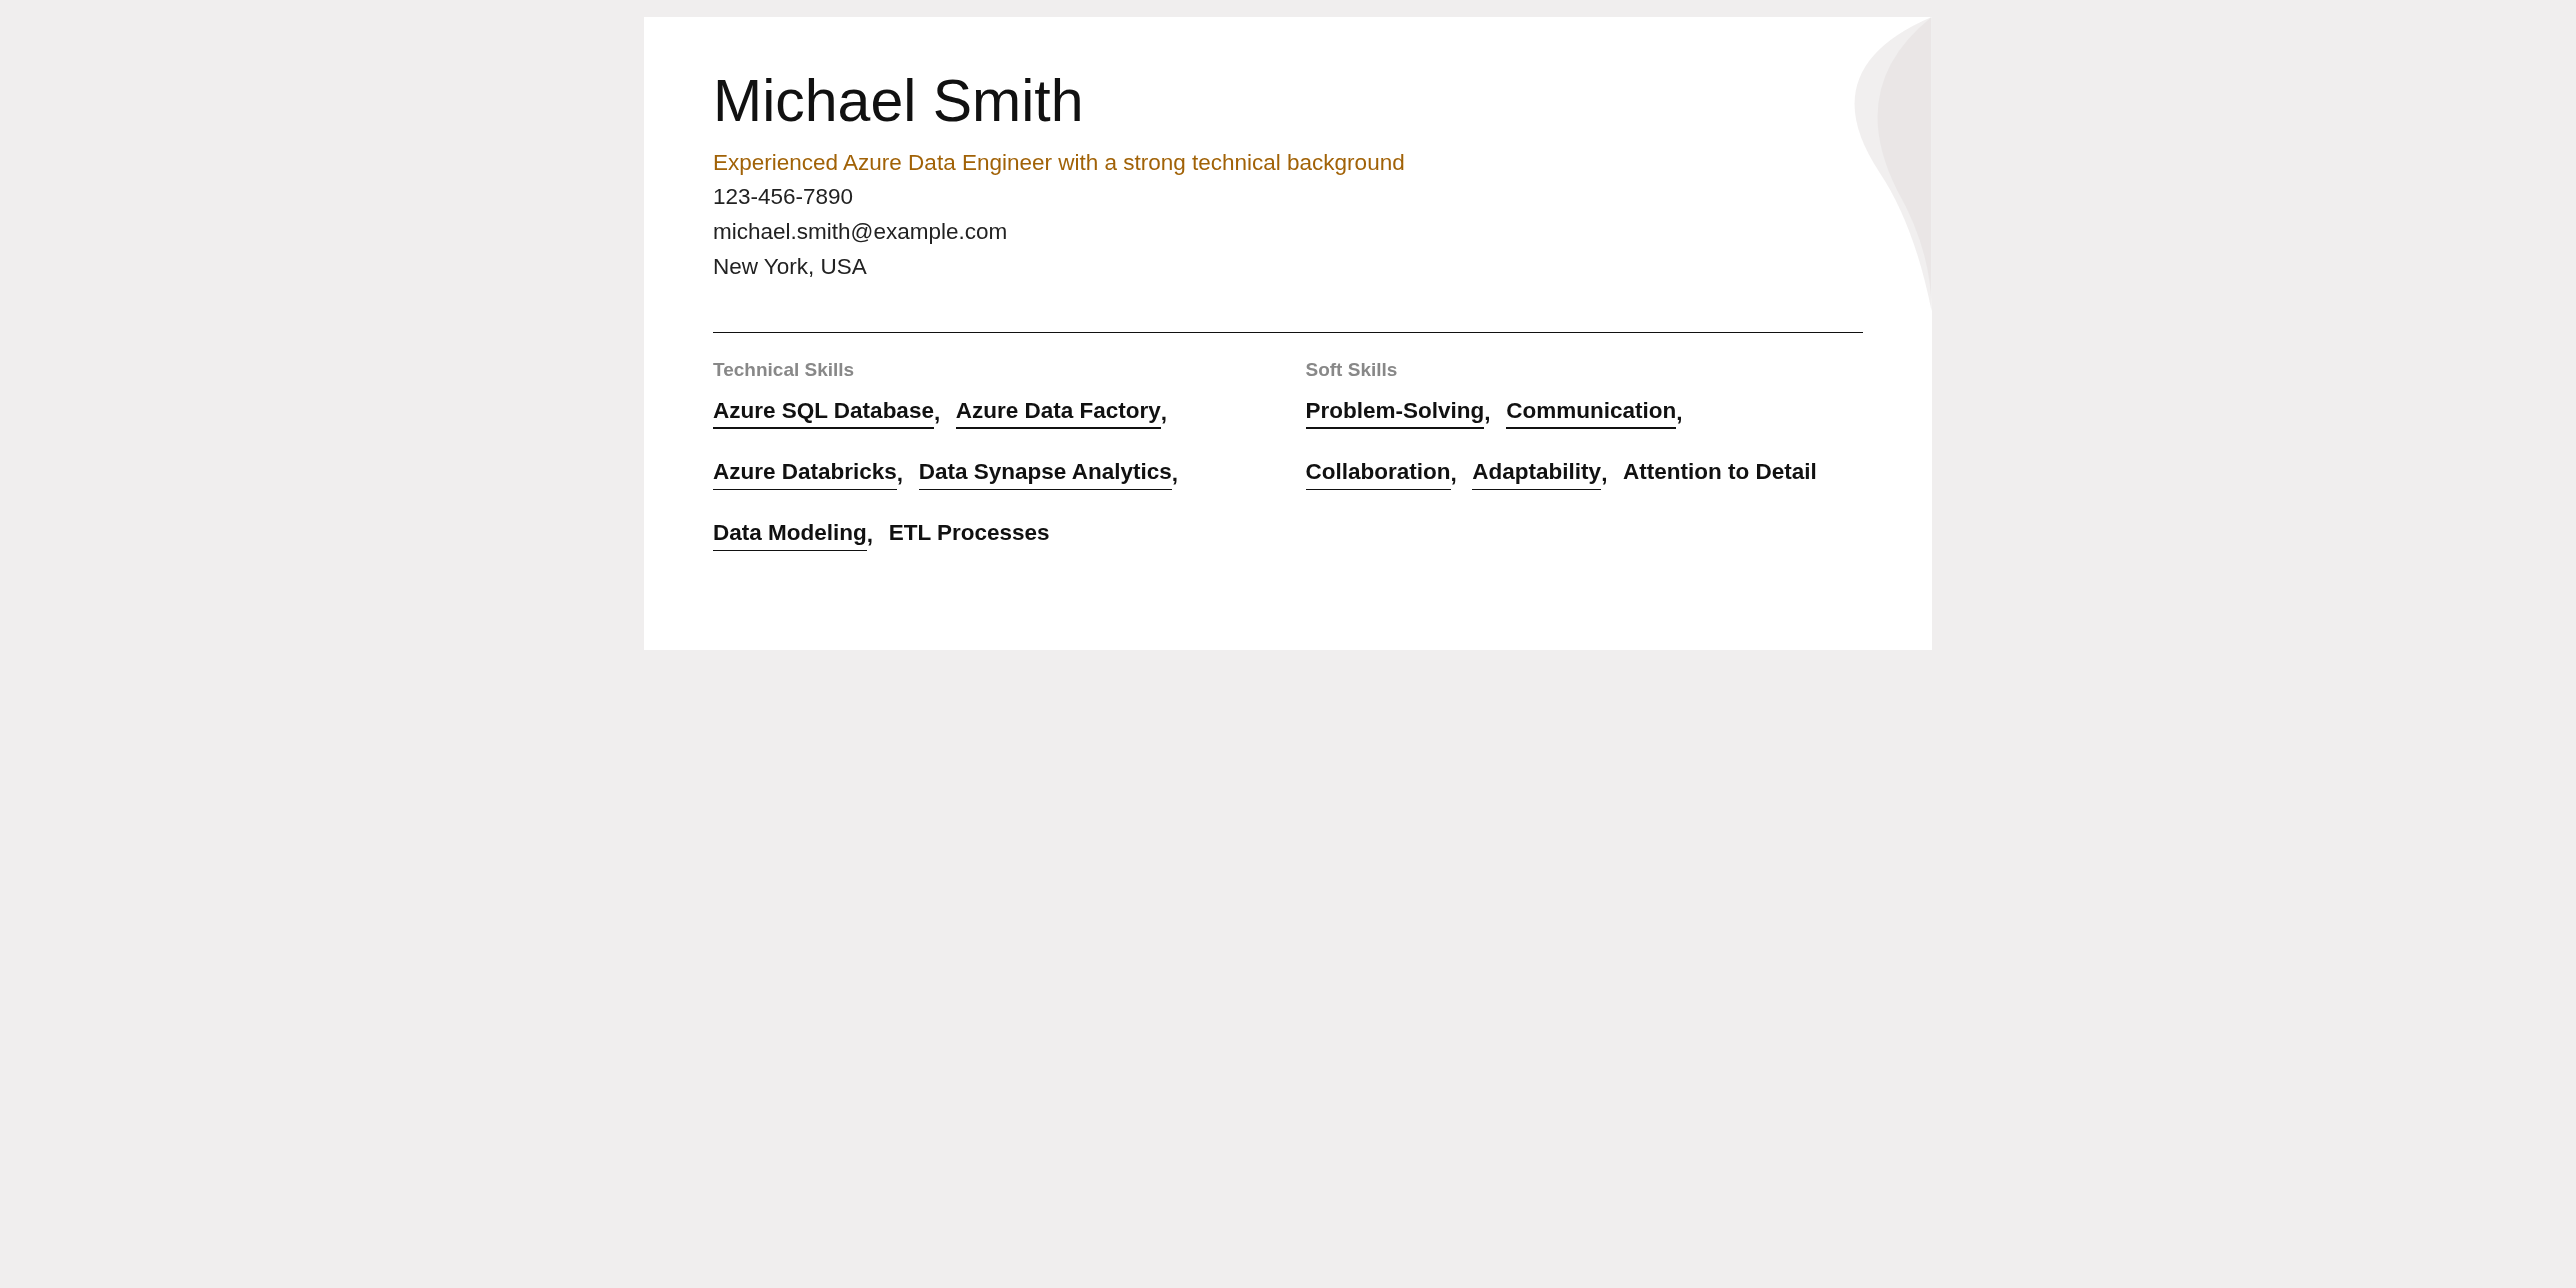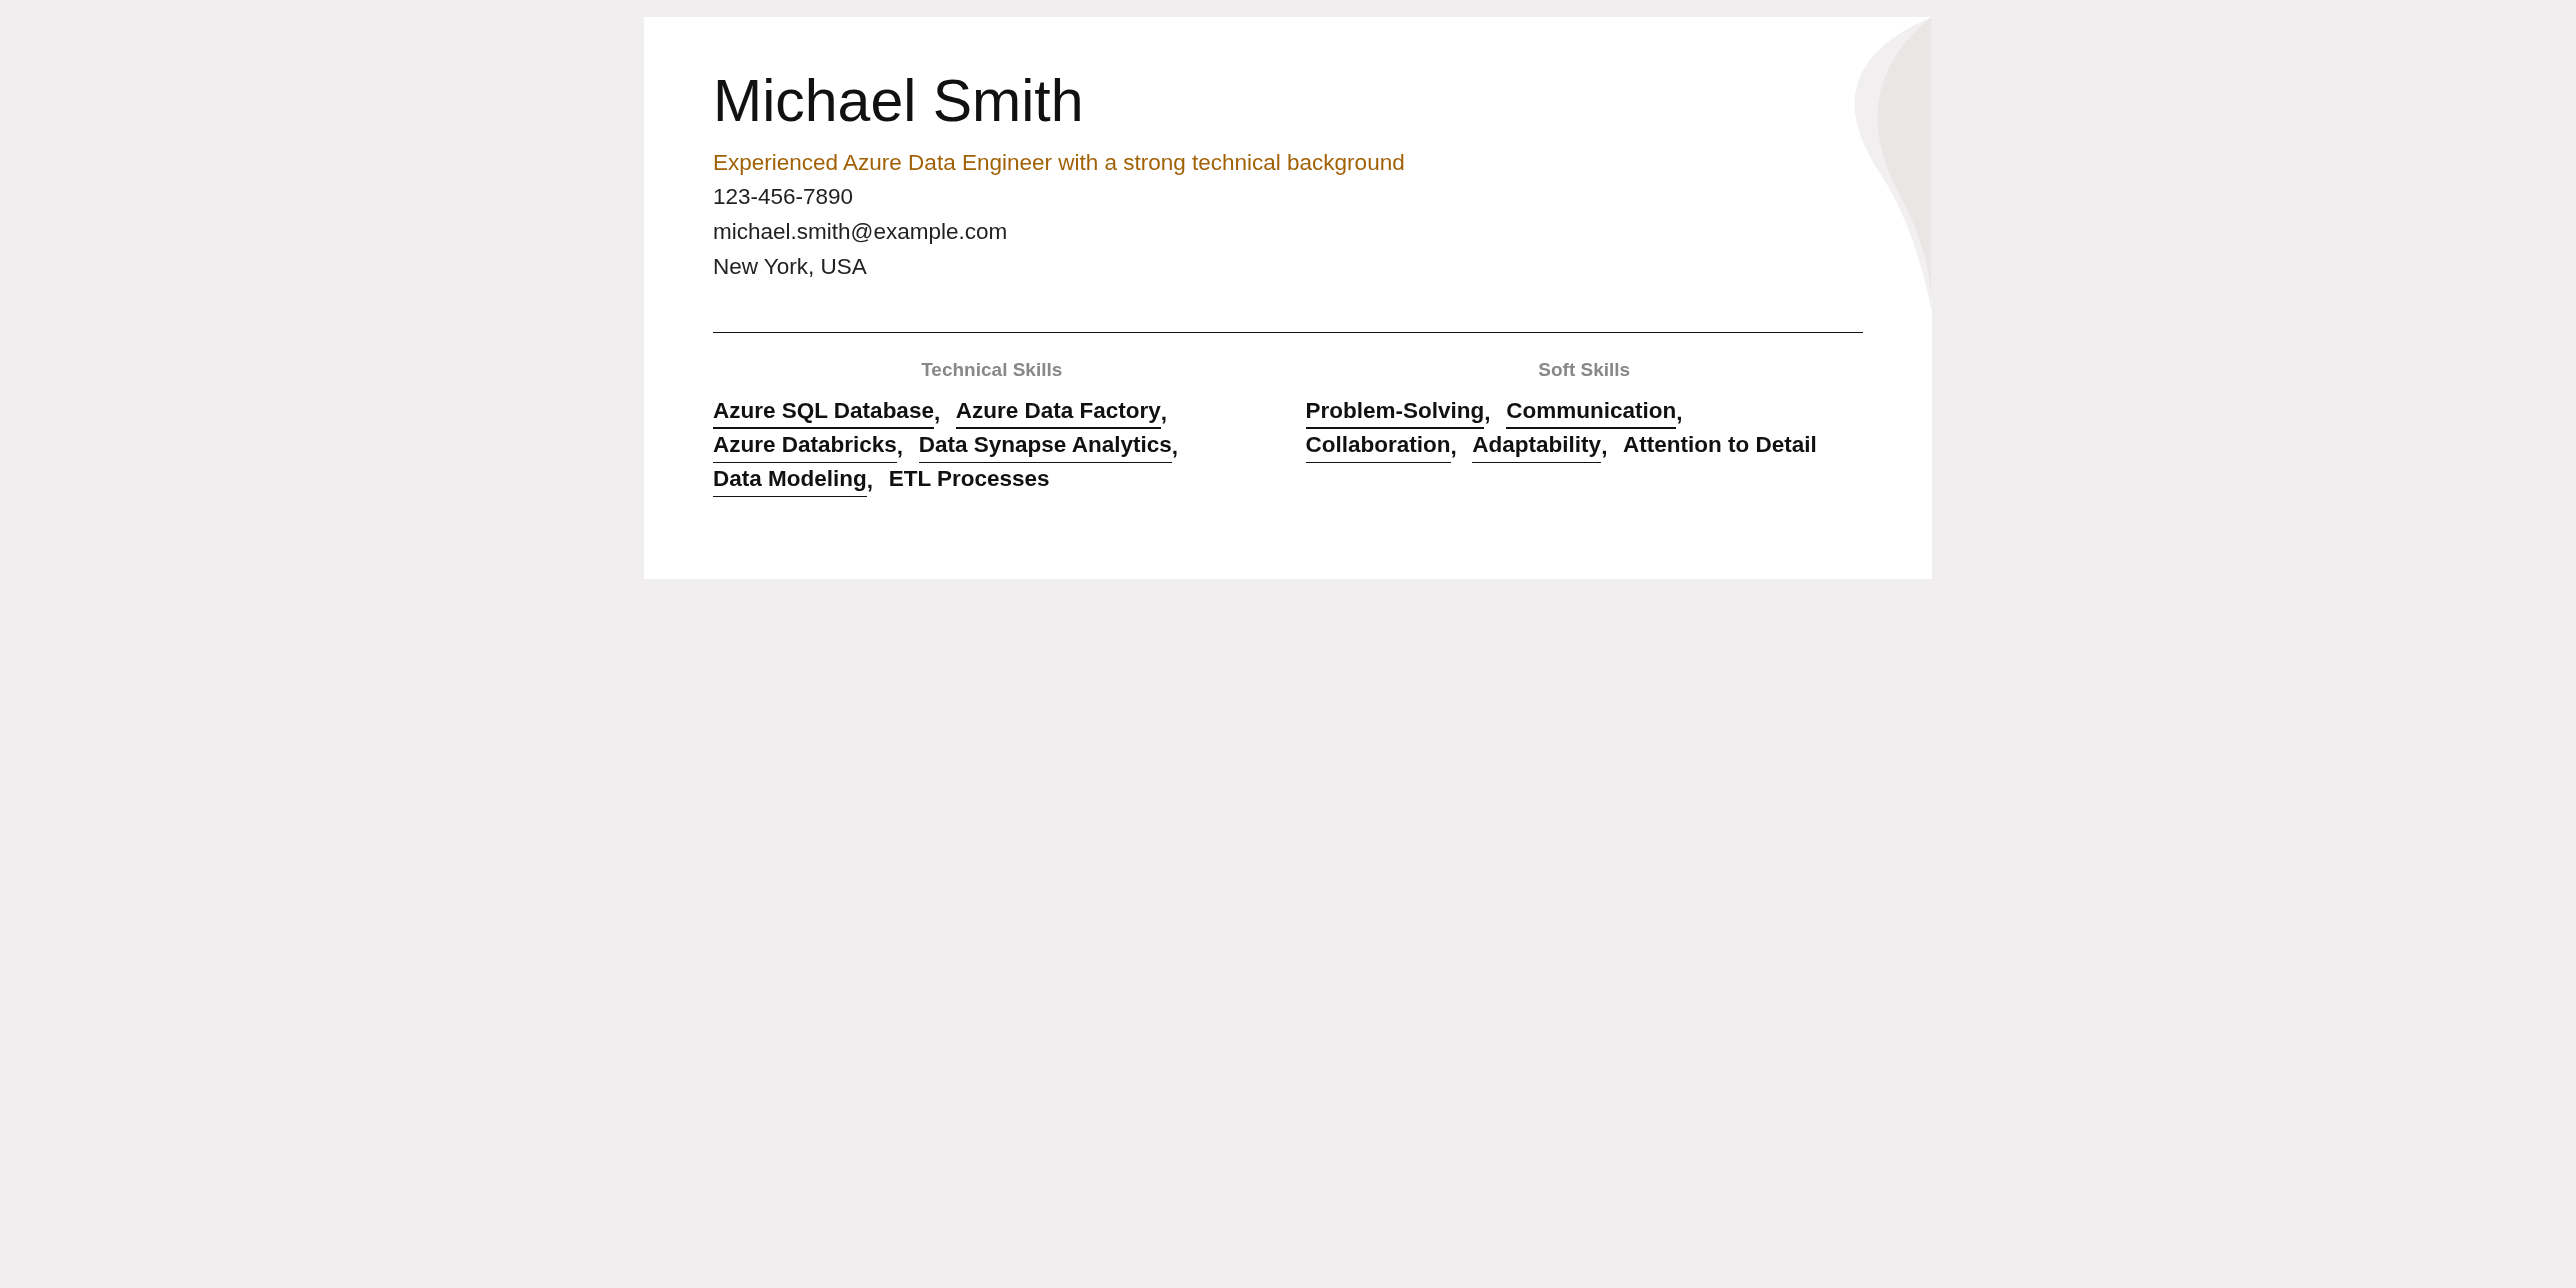--- a/index.html
+++ b/index.html
@@ -133,21 +133,20 @@
     .skills-column {
       flex: 1;
     }
 
     .skills-column-title {
       font-size: 19px;
       font-weight: 700;
       color: #888;
       margin-bottom: 17.3px;
       font-family: Arial, Helvetica, sans-serif;
-      text-align: center;
     }
 
     .skills-list {
       display: flex;
       flex-wrap: wrap;
       gap: 0;
     }
 
     .skill-item {
       display: inline-flex;
@@ -177,21 +176,21 @@
       color: #111;
       font-family: Arial, Helvetica, sans-serif;
       margin-right: 3.5px;
       align-self: flex-start;
     }
 
     .skill-with-comma {
       display: inline-flex;
       align-items: flex-start;
       margin-right: 15.6px;
-      margin-bottom: 3px;
+      margin-bottom: 30px;
     }
 
     .skill-with-comma .skill-inner {
       display: flex;
       flex-direction: column;
     }
 
     .skill-with-comma .skill-comma {
       margin-right: 0;
       line-height: 1.3;

